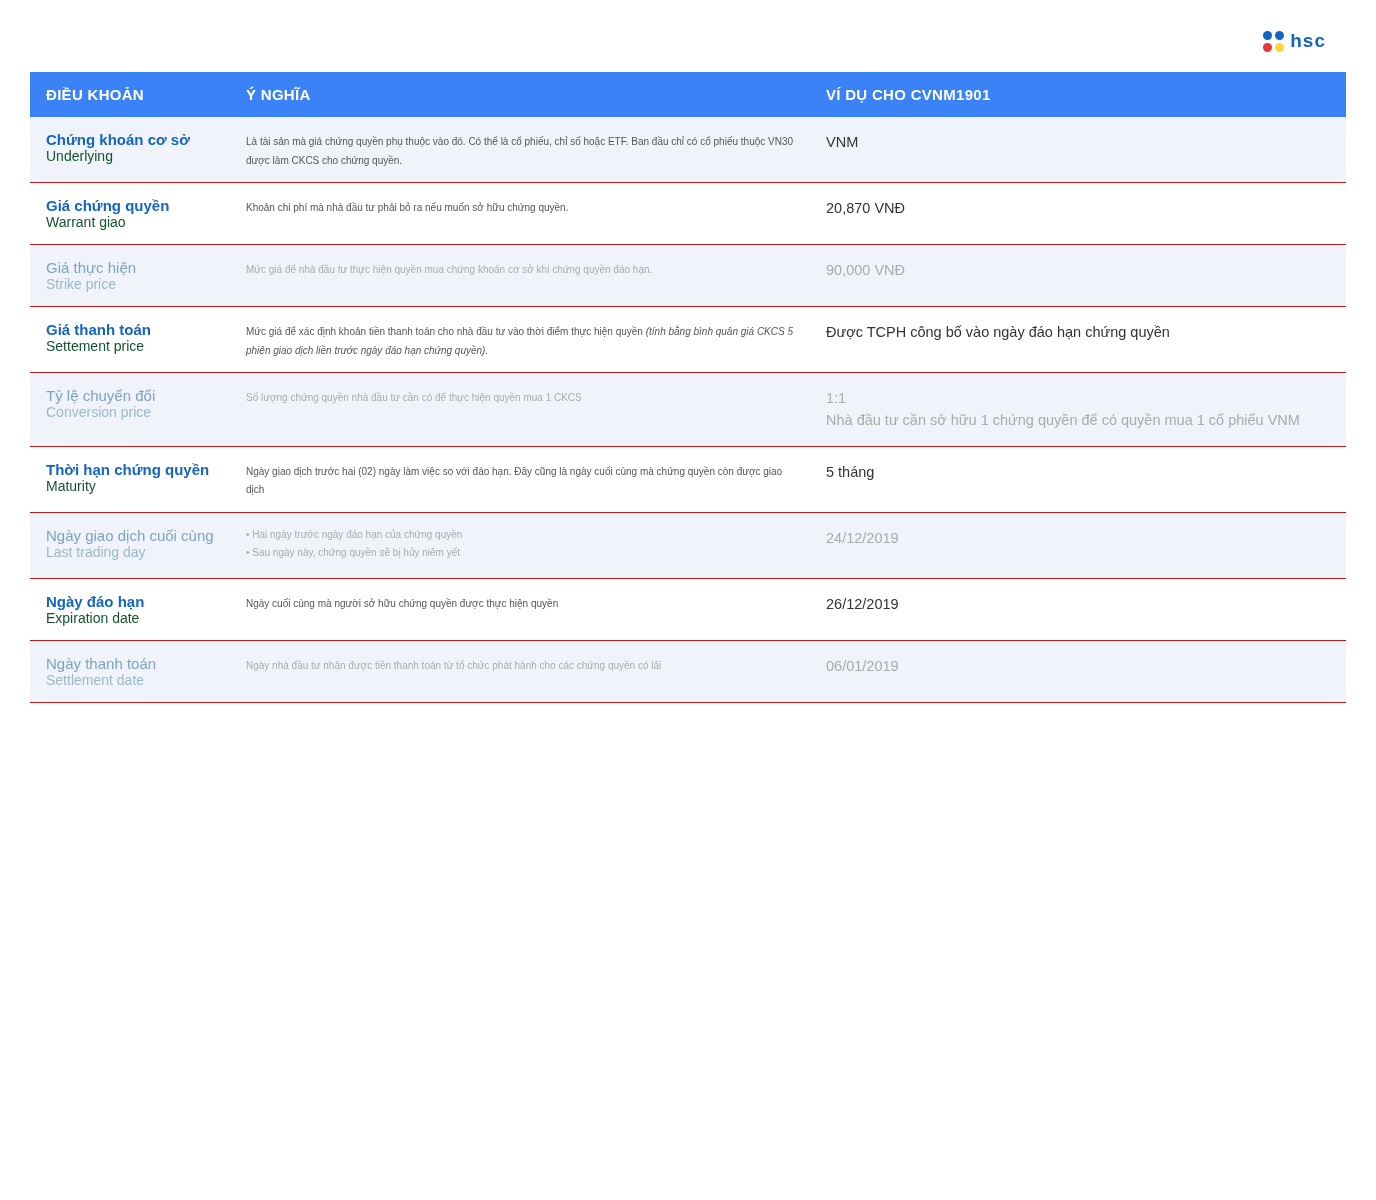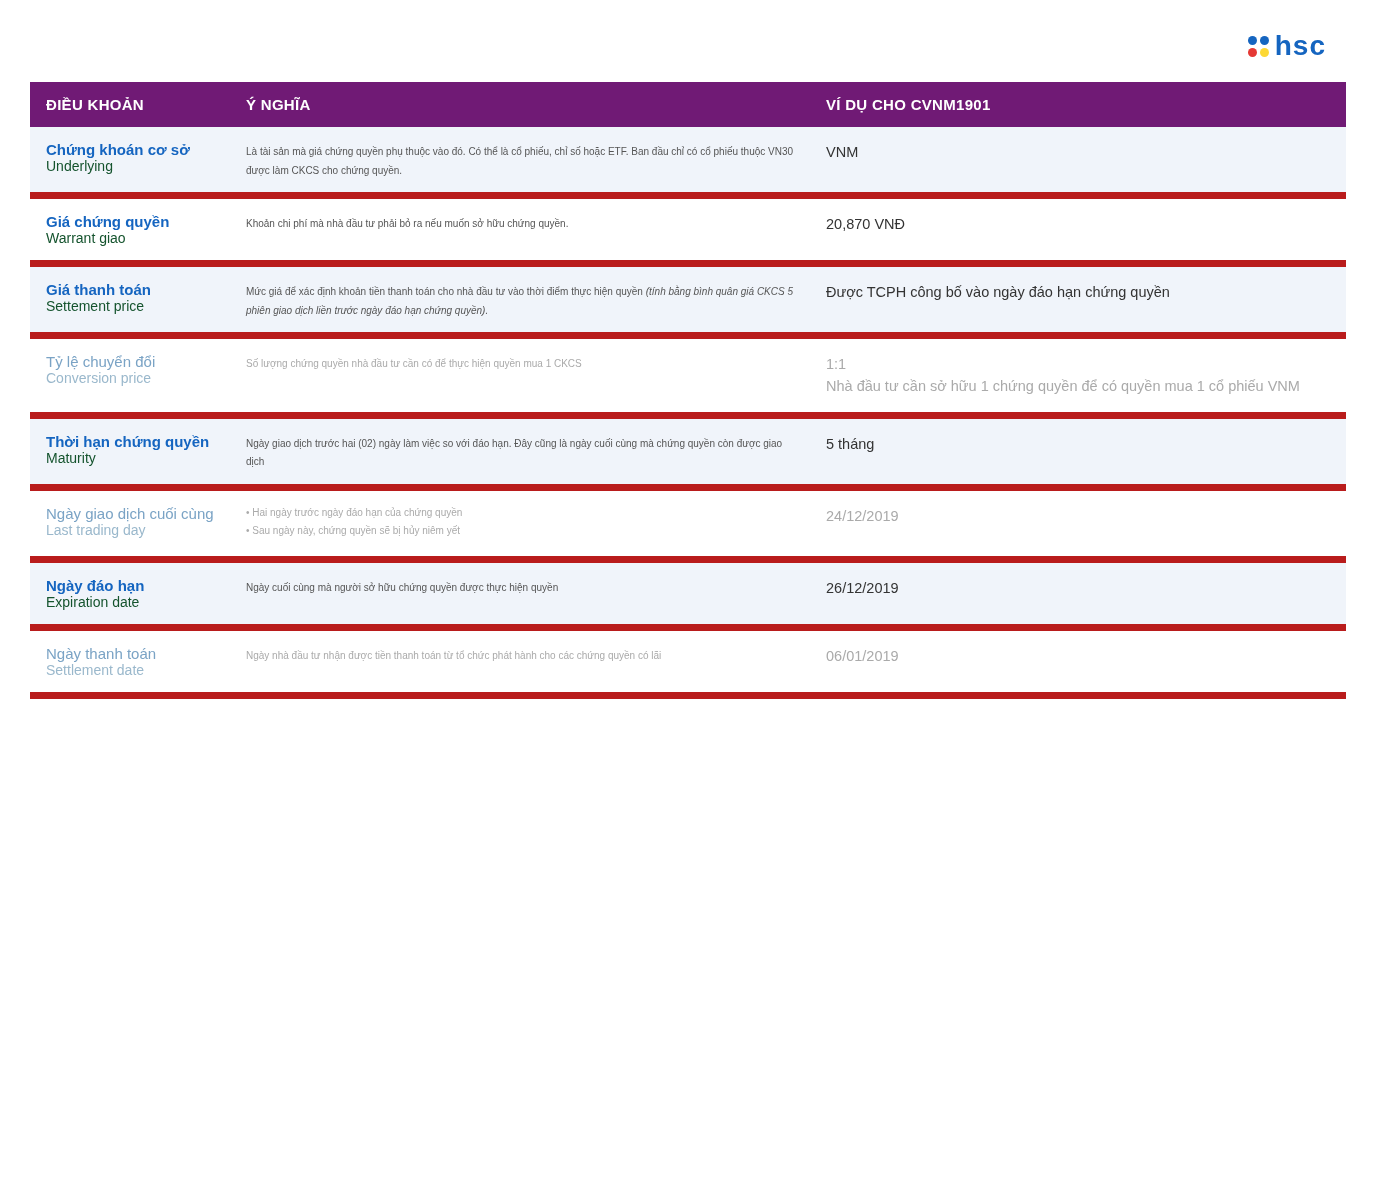--- a/index.html
+++ b/index.html
@@ -28,44 +28,44 @@
     }
     .logo-dot {
       width: 9px;
       height: 9px;
       border-radius: 50%;
     }
     .dot-blue { background: #1565c0; }
     .dot-red { background: #e53935; }
     .dot-yellow { background: #fdd835; }
     .logo-text {
-      font-size: 28px;
+      font-size: 19px;
       font-weight: bold;
       color: #1565c0;
       letter-spacing: 1px;
     }
 
     table {
       width: 100%;
       border-collapse: collapse;
       font-size: 15px;
     }
     thead tr {
-      background: #701a75;
+      background: #3b82f6;
       color: #ffffff;
     }
     thead th {
       padding: 14px 16px;
       text-align: left;
       font-weight: bold;
       font-size: 15px;
       letter-spacing: 0.3px;
     }
     tbody tr {
-      border-bottom: 7px solid #b91c1c;
+      border-bottom: 1px solid #b91c1c;
     }
     tbody tr:nth-child(odd) {
       background: #f0f4fa;
     }
     tbody tr:nth-child(even) {
       background: #ffffff;
     }
     tbody td {
       padding: 14px 16px;
       vertical-align: top;
@@ -159,20 +159,32 @@
         <span class="term-en">Warrant giao</span>
       </td>
       <td class="col-meaning">
         <span class="meaning-text">Khoản chi phí mà nhà đầu tư phải bỏ ra nếu muốn sở hữu chứng quyền.</span>
       </td>
       <td class="col-example">
         <span class="example-text">20,870 VNĐ</span>
       </td>
     </tr>
 
+    <tr class="row-dimmed">
+      <td class="col-term">
+        <span class="term-vi">Giá thực hiện</span>
+        <span class="term-en">Strike price</span>
+      </td>
+      <td class="col-meaning">
+        <span class="meaning-text">Mức giá để nhà đầu tư thực hiện quyền mua chứng khoán cơ sở khi chứng quyền đáo hạn.</span>
+      </td>
+      <td class="col-example">
+        <span class="example-text">90,000 VNĐ</span>
+      </td>
+    </tr>
 
     <tr>
       <td class="col-term">
         <span class="term-vi">Giá thanh toán</span>
         <span class="term-en">Settement price</span>
       </td>
       <td class="col-meaning">
         <span class="meaning-text">Mức giá để xác định khoản tiền thanh toán cho nhà đầu tư vào thời điểm thực hiện quyền <span class="meaning-italic">(tính bằng bình quân giá CKCS 5 phiên giao dịch liền trước ngày đáo hạn chứng quyền).</span></span>
       </td>
       <td class="col-example">

